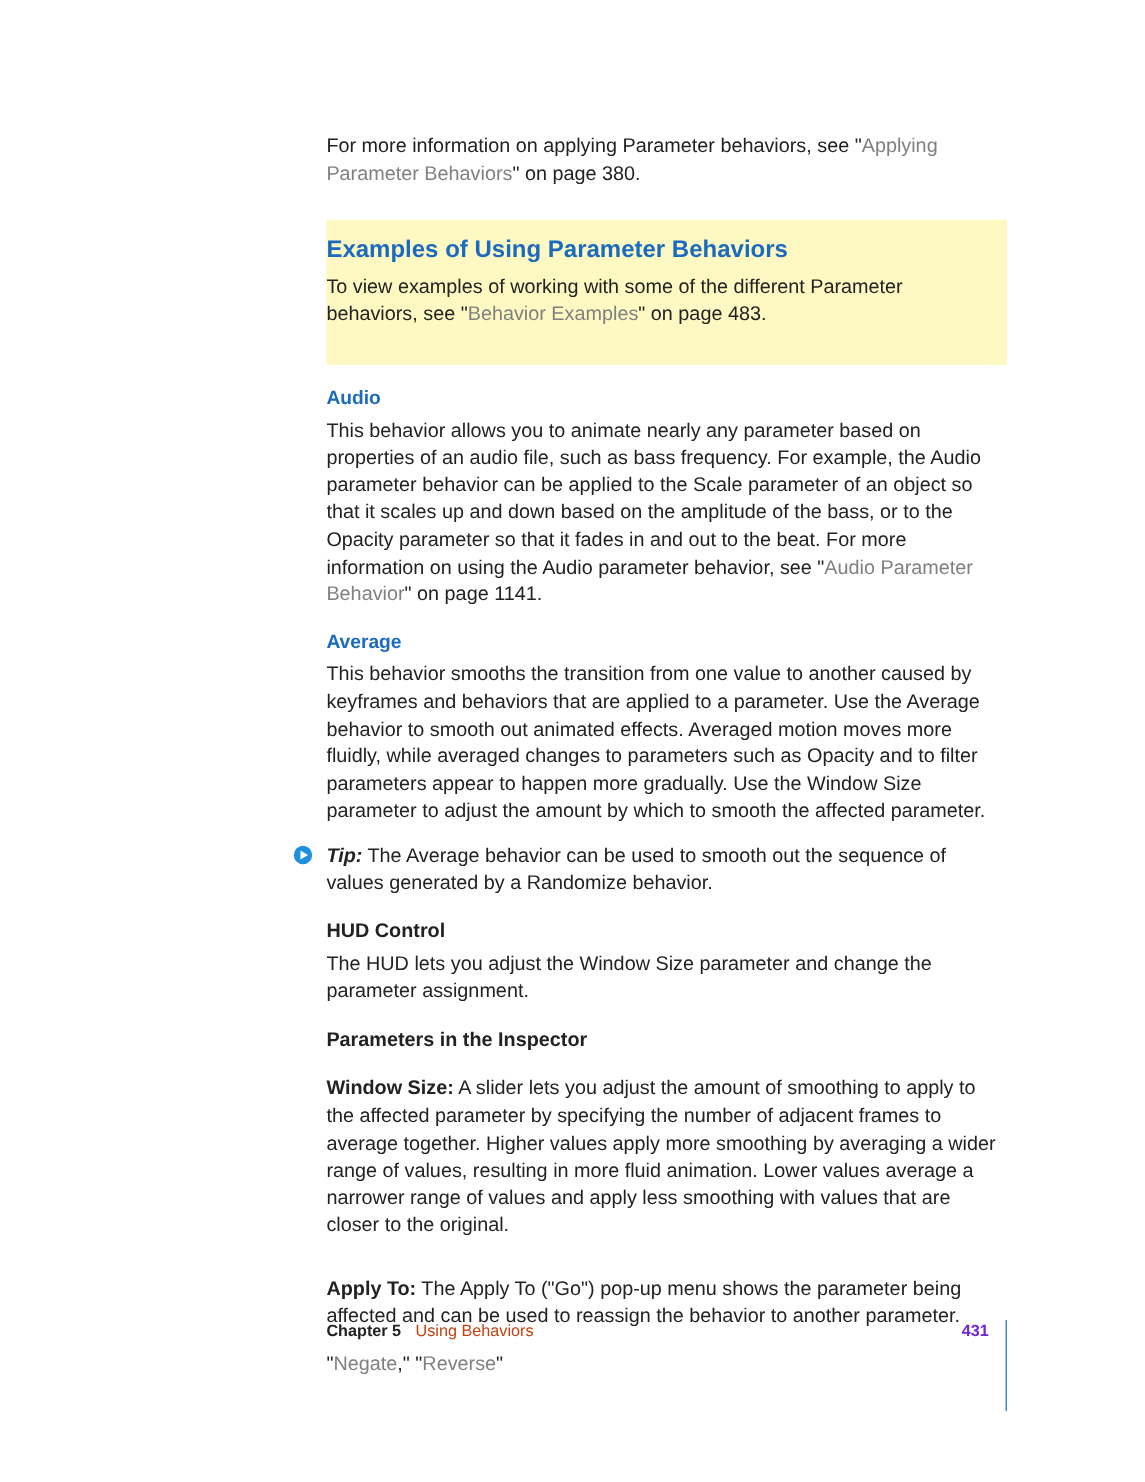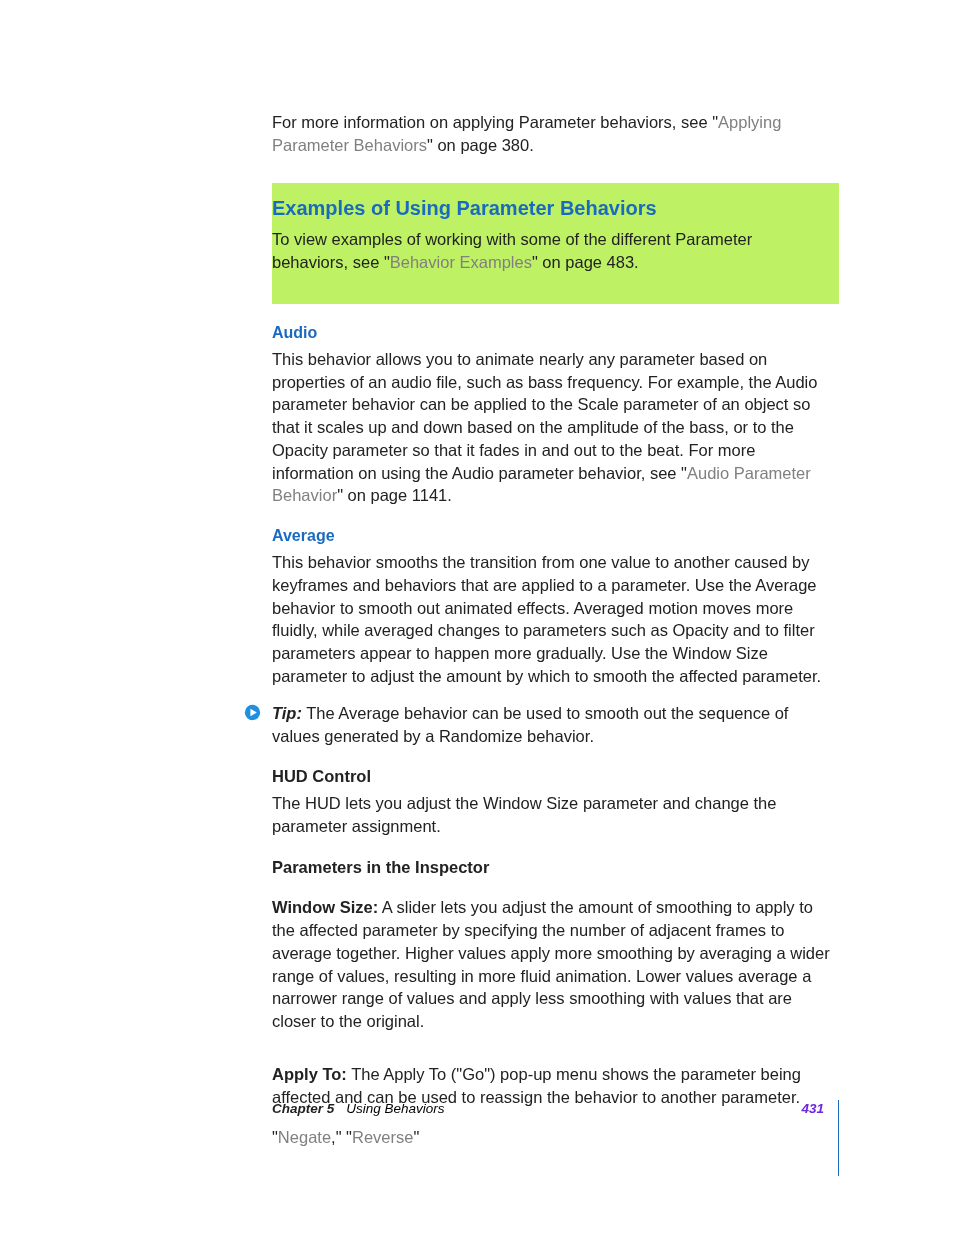--- a/index.html
+++ b/index.html
@@ -14,21 +14,21 @@
   .page {
     width: 954px;
     height: 1235px;
     position: relative;
     padding: 111px 115px 0 272px;
   }
   a.link { color: #808080; text-decoration: none; }
   .para { margin: 0 0 14px 0; }
   .gap-lg { margin-bottom: 26px; }
   .callout {
-    background: #bef264;
+    background: #fef9c3;
     padding: 12px 14px 14px 0;
     margin: 0 0 18px 0;
   }
   .callout-heading {
     color: #1a6bbf;
     font-size: 20px;
     font-weight: 600;
     margin: 0 0 6px 0;
   }
   .sub-blue {
@@ -59,25 +59,24 @@
     left: 272px;
     right: 115px;
     bottom: 59px;
     border-right: 1px solid #1a6bbf;
     padding-right: 14px;
     height: 76px;
     display: flex;
     align-items: flex-start;
     justify-content: space-between;
     font-size: 13.5px;
-    font-style: italic;
   }
   .footer .chapline { display: flex; gap: 12px; }
   .footer .chapline .chapnum { font-weight: 700; color: #222; }
-  .footer .chapline .chapname { color: #000000; }
+  .footer .chapline .chapname { color: #c2410c; }
   .footer .pagenum { font-weight: 700; color: #6d28d9; }
 </style>
 </head>
 <body>
 
 <div class="page">
 
   <p class="para gap-lg">
     <span>For more information on applying Parameter behaviors, see "</span><a class="link" href="#">Applying Parameter Behaviors</a><span>" on page 380.</span>
   </p>

